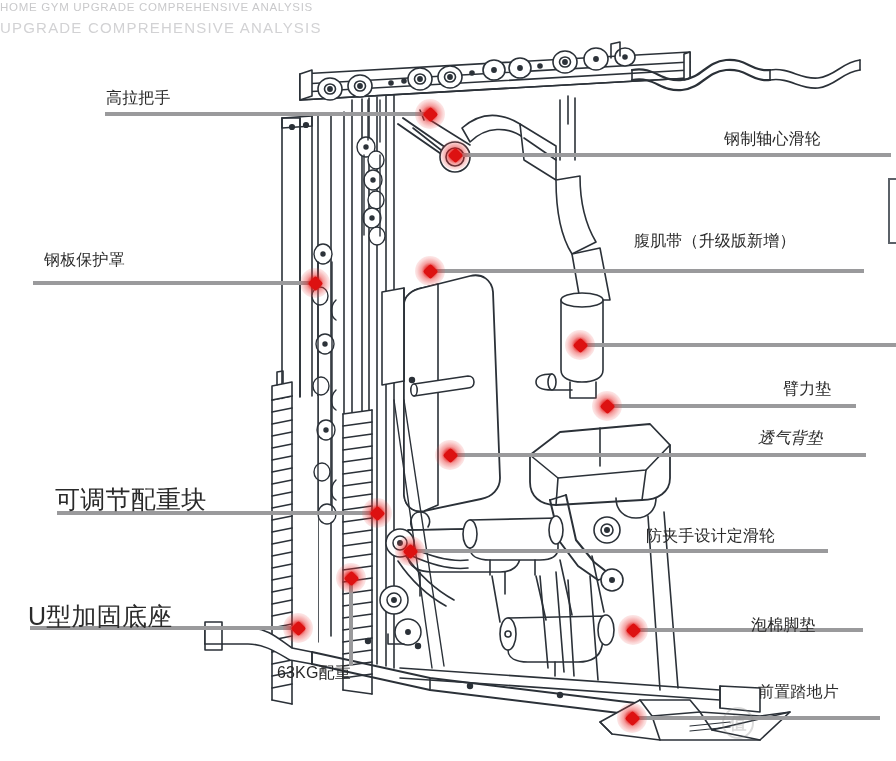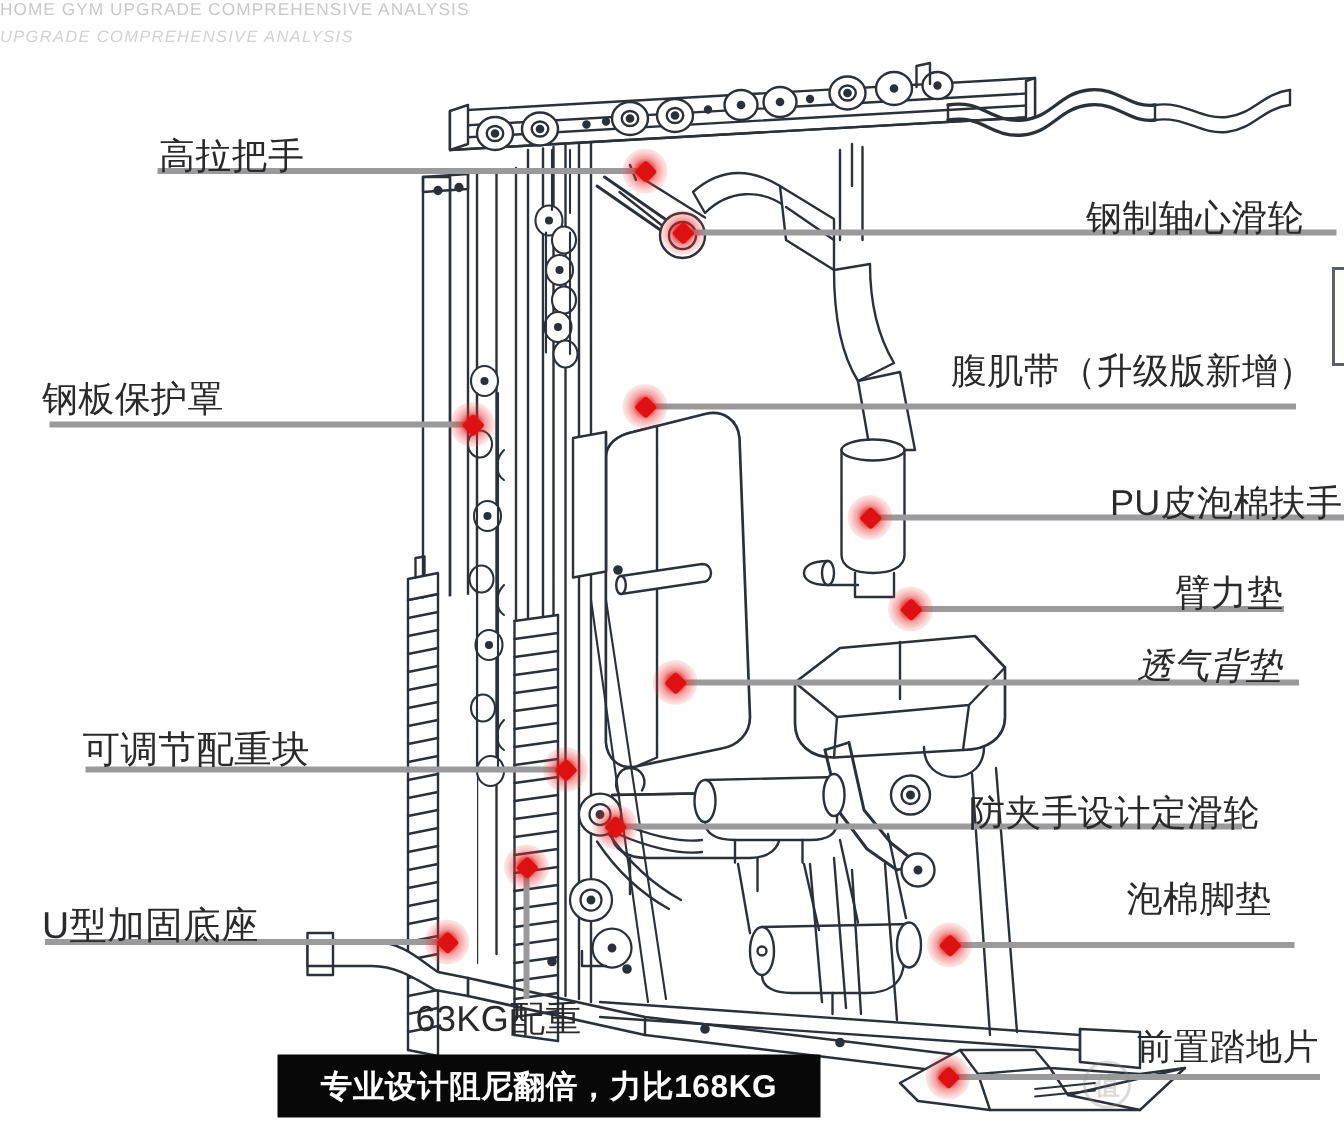--- a/index.html
+++ b/index.html
@@ -23,21 +23,21 @@
     position: absolute;
     left: 0;
     width: 896px;
     text-align: left;
     color: #c9c9cb;
     letter-spacing: 0.06em;
     font-weight: 400;
     white-space: nowrap;
   }
   #hdr-main { top: 1px;  font-size: 11.5px; }
-  #hdr-sub  { top: 19px; font-size: 11px; color: #d2d2d4; letter-spacing: 0.08em; font-style: italic; }
+  #hdr-sub  { top: 19px; font-size: 15px; color: #d2d2d4; letter-spacing: 0.08em; }
 
   
   #illus {
     position: absolute;
     left: 0; top: 0;
     width: 896px; height: 761px;
   }
 
   
   .lead {
@@ -75,21 +75,21 @@
     width: 11px; height: 11px;
     margin-left: -5.5px; margin-top: -5.5px;
     background: #dd1111;
     transform: rotate(45deg);
     border-radius: 2px;
   }
 
   
   .label {
     position: absolute;
-    font-size: 24px;
+    font-size: 16px;
     color: #2a2a2a;
     white-space: nowrap;
     font-weight: 500;
     letter-spacing: 0.01em;
   }
   .label.small { font-size: 25px; }
 
   
   #banner {
     position: absolute;
@@ -455,36 +455,32 @@
   <div class="dot" style="left:607px; top:406px;"></div>
   <div class="dot" style="left:450px; top:455px;"></div>
   <div class="dot" style="left:377px; top:513px;"></div>
   <div class="dot" style="left:410px; top:551px;"></div>
   <div class="dot" style="left:351px; top:578px;"></div>
   <div class="dot" style="left:298px; top:628px;"></div>
   <div class="dot" style="left:633px; top:630px;"></div>
   <div class="dot" style="left:632px; top:718px;"></div>
 
   <div class="label" style="left:106px; top:88px;">高拉把手</div>
-  <div class="label" style="left:28px; top:250px;">钢板保护罩</div>
+  <div class="label" style="left:44px; top:250px;">钢板保护罩</div>
   <div class="label small" style="left:55px; top:483px;">可调节配重块</div>
   <div class="label" style="left:724px; top:129px;">钢制轴心滑轮</div>
 
   <div class="label small" style="left:28px; top:600px;">U型加固底座</div>
   <div class="label" style="left:634px; top:231px;">腹肌带（升级版新增）</div>
-  <div class="label" style="left:740px; top:319px;">PU皮泡棉扶手</div>
   <div class="label" style="left:783px; top:379px;">臂力垫</div>
   <div class="label" style="left:758px; top:428px;font-style:italic;">透气背垫</div>
   <div class="label" style="left:646px; top:526px;">防夹手设计定滑轮</div>
-  <div class="label" style="left:751px; top:583px;text-align:right;">泡棉脚垫</div>
+  <div class="label" style="left:751px; top:615px;text-align:right;">泡棉脚垫</div>
   <div class="label" style="left:758px; top:682px;">前置踏地片</div>
 
   <div class="label" style="left:277px; top:663px;">63KG配重</div>
 
-  <div id="banner">
-    <span id="banner-text">专业设计阻尼翻倍，力比168KG</span>
-  </div>
 
   <div id="watermark">
     <span id="wm-badge">值</span>
   </div>
 
 </div>
 
 </body></html>

